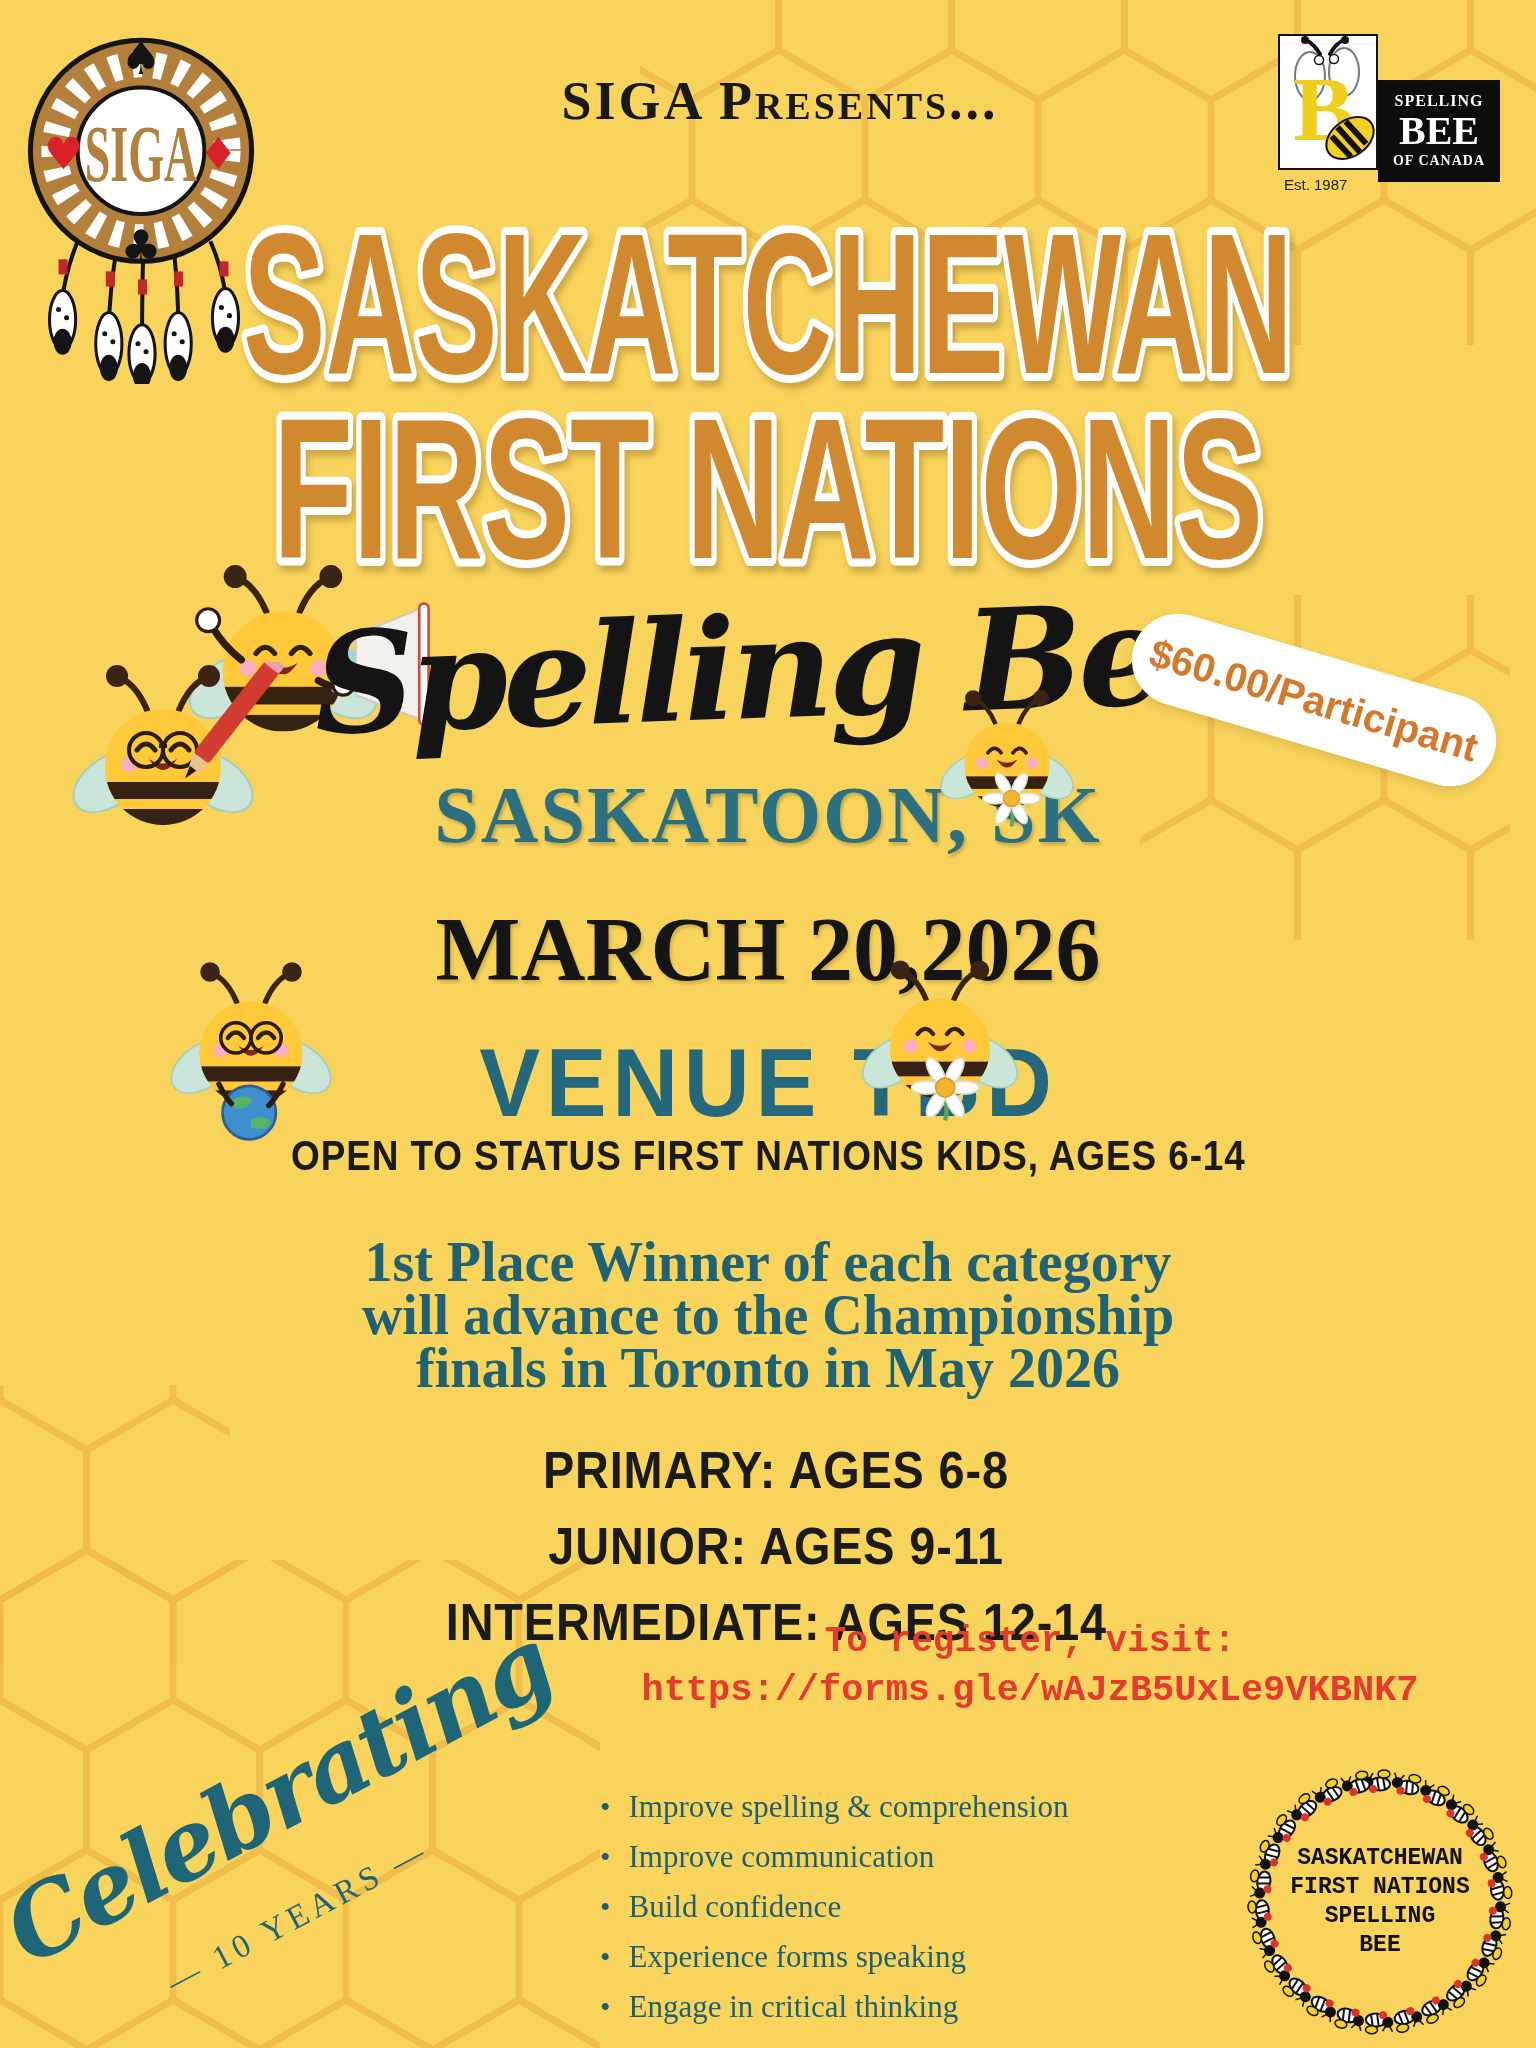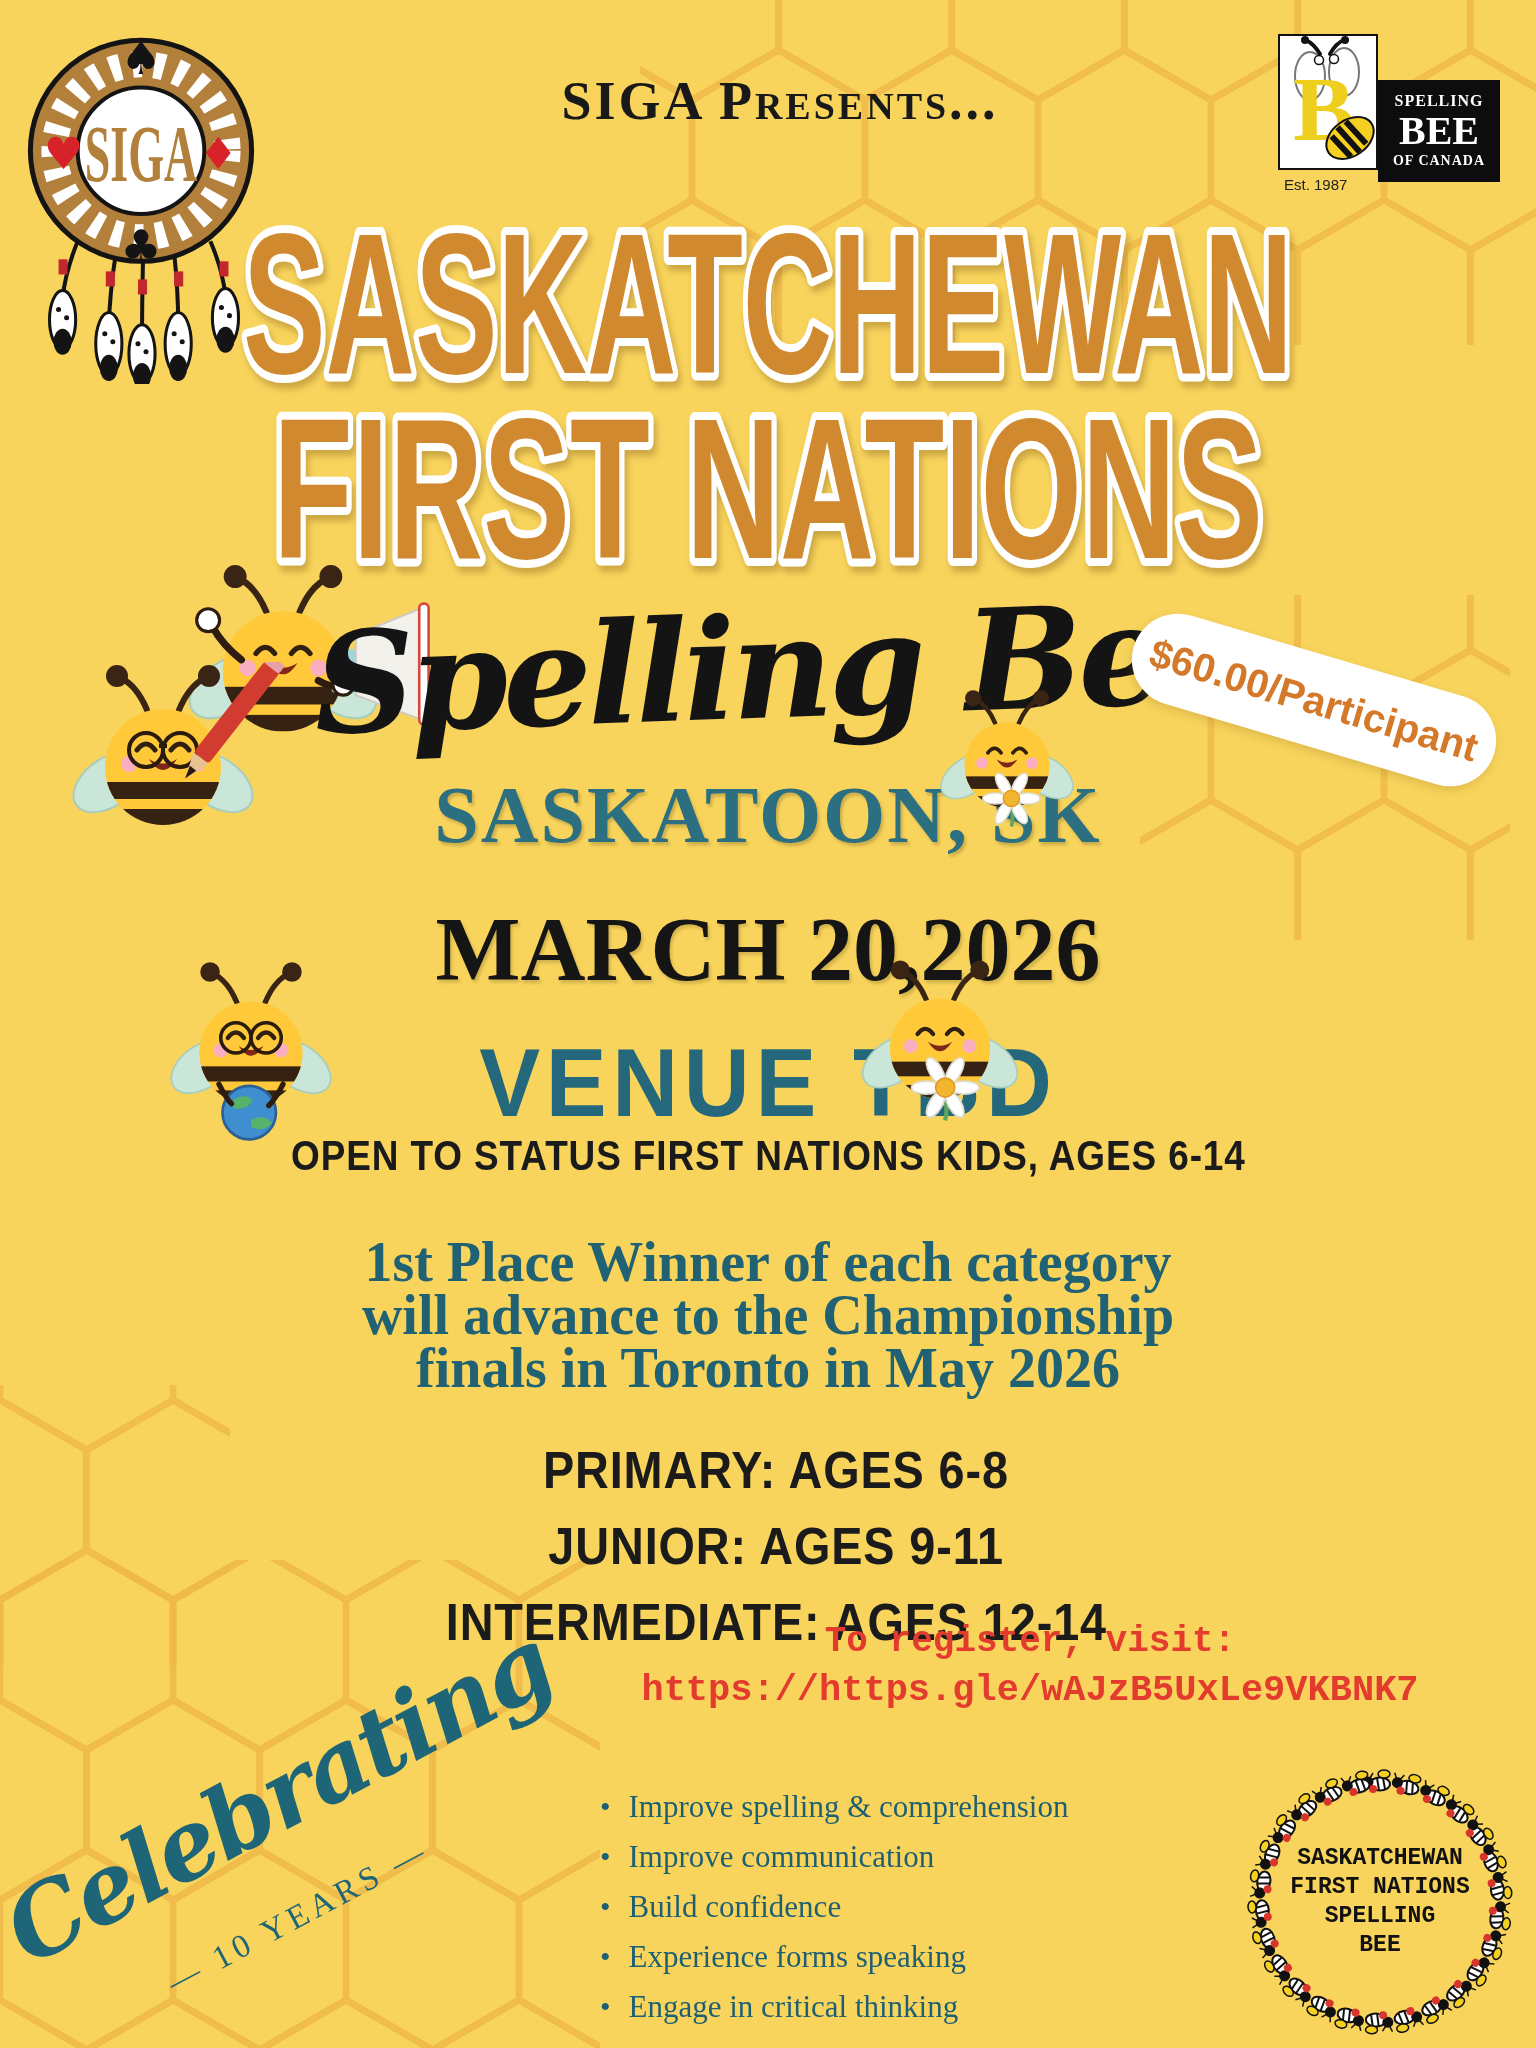--- a/index.html
+++ b/index.html
@@ -295,21 +295,21 @@
   </svg>
 
   <div class="abs full-center categories">
     <div class="cat-line"><span>PRIMARY: AGES 6-8</span></div>
     <div class="cat-line"><span>JUNIOR: AGES 9-11</span></div>
     <div class="cat-line"><span>INTERMEDIATE: AGES 12-14</span></div>
   </div>
 
   <div class="abs register">
     <div class="reg-label">To register, visit:</div>
-    <div class="reg-url">https://https.gle/wAJzB5UxLe9VKBNK7</div>
+    <div class="reg-url">https://forms.gle/wAJzB5UxLe9VKBNK7</div>
   </div>
 
   <ul class="abs benefits-list">
     <li>
       <span class="bullet">•</span>
       <span>Improve spelling &amp; comprehension</span>
       </li>
     <li>
       <span class="bullet">•</span>
       <span>Improve communication</span>

